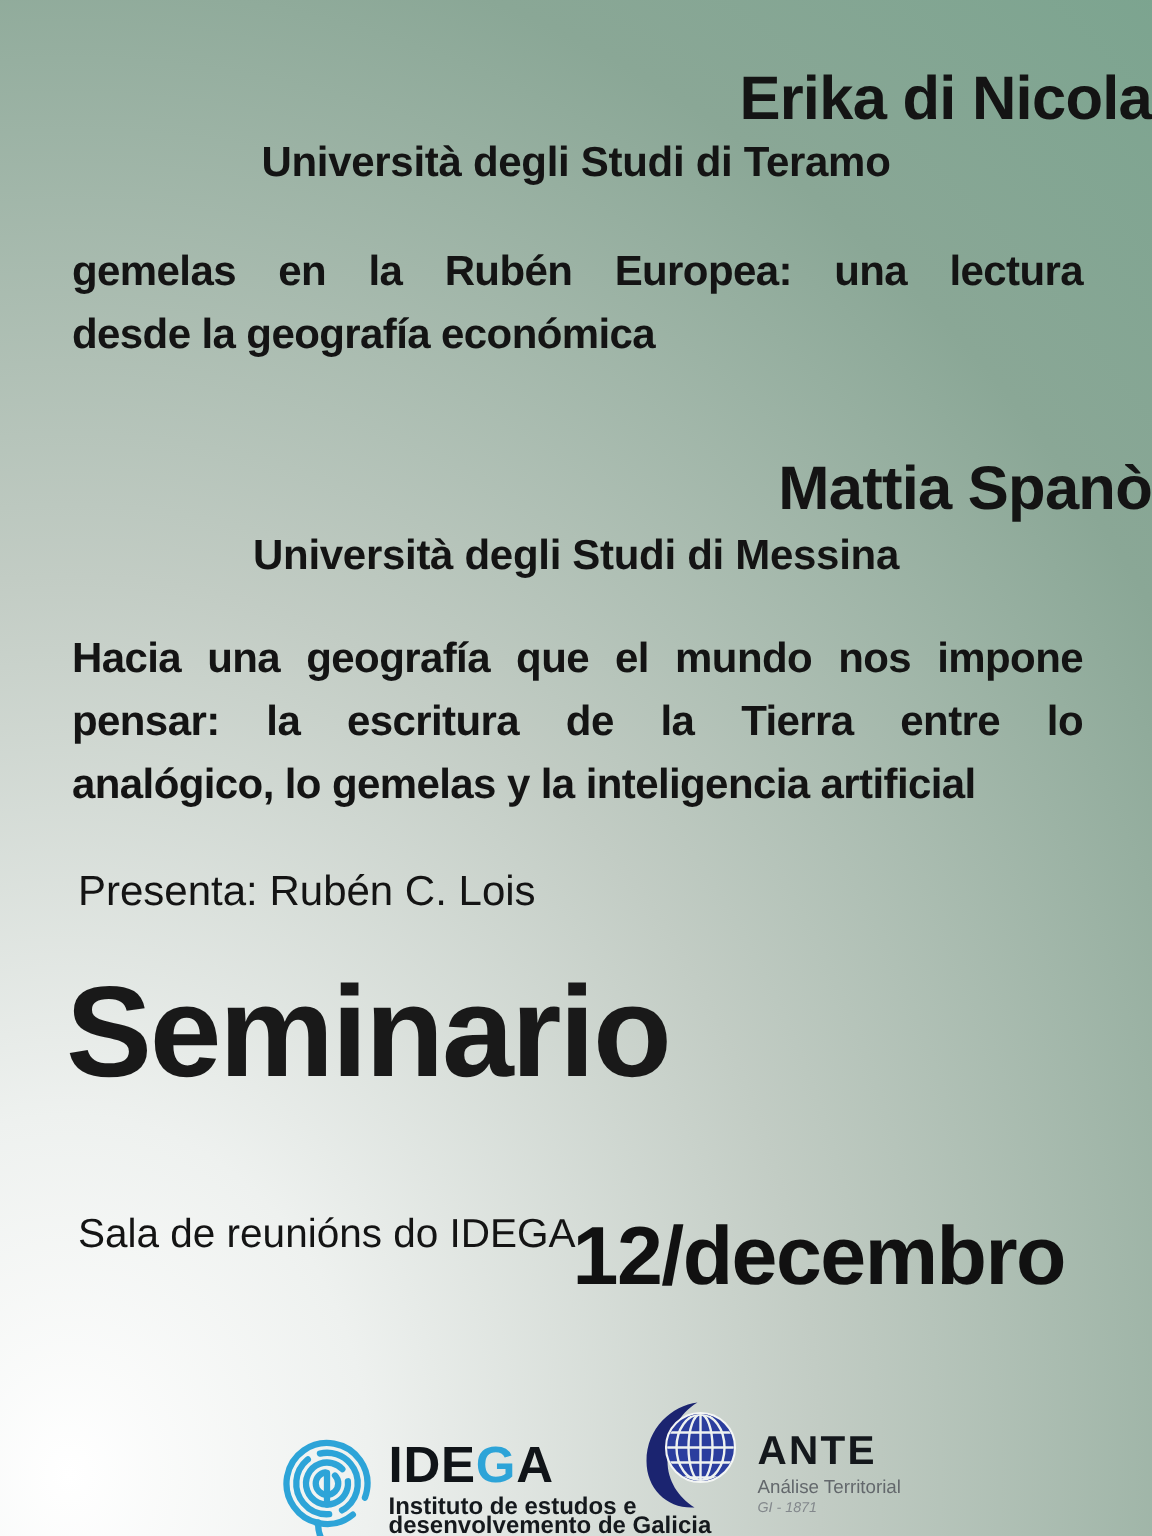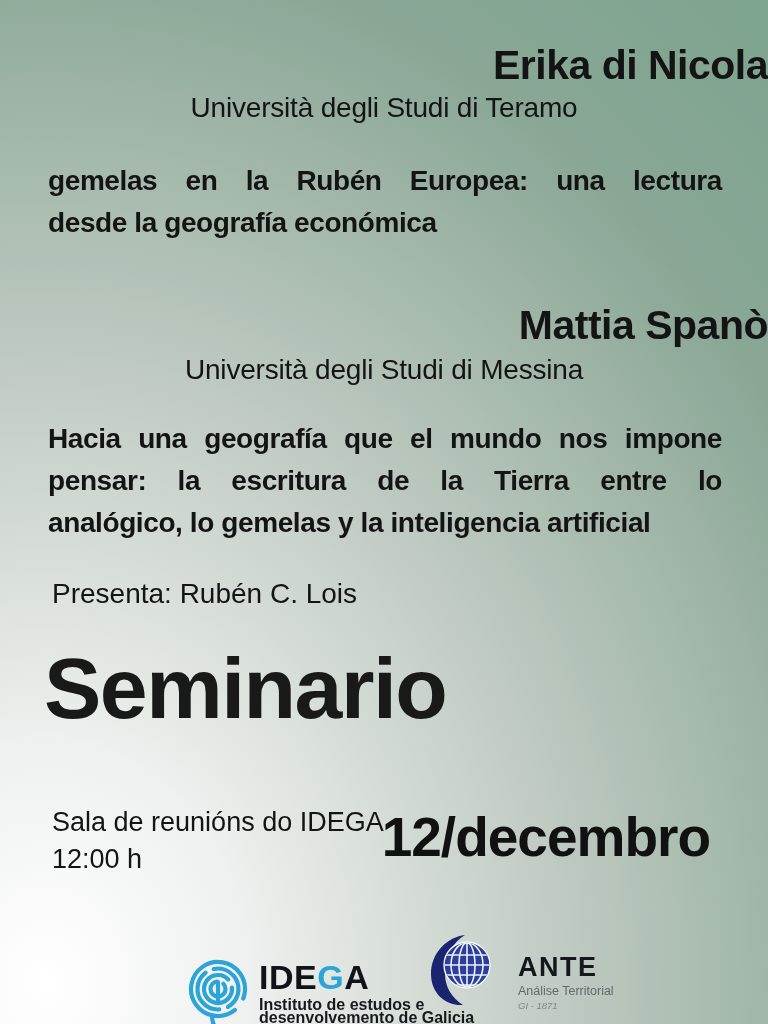--- a/index.html
+++ b/index.html
@@ -17,21 +17,21 @@
       #ffffff 0%, #eef1ef 18%, #c2ccc4 45%, #8aa796 78%, #7ba48f 100%);
   }
   .center-line {
     position: absolute; left: 0; right: 0;
     text-align: center; white-space: nowrap;
   }
   .speaker-name {
     font-size: 41px; font-weight: 700; letter-spacing: -0.5px; text-align: right;
   }
   .speaker-affil {
-    font-size: 28px; font-weight: 400; letter-spacing: -0.2px;
+    font-size: 28px; font-weight: 700; letter-spacing: -0.2px;
   }
   #speaker1-name  { top: 42px; }
   #speaker1-affil { top: 92px; }
   #speaker2-name  { top: 302px; }
   #speaker2-affil { top: 354px; }
   .talk-title {
     position: absolute; left: 48px; right: 46px;
     font-size: 28px; font-weight: 700; letter-spacing: -0.4px;
     line-height: 42px;
   }
@@ -58,21 +58,21 @@
     line-height: 66px; white-space: nowrap; color: #111;
   }
   
   #logos-row { position: absolute; left: 0; top: 932px; width: 768px; height: 86px; }
   #idega-logo { position: absolute; left: 186px; top: 6px; display: flex; align-items: flex-start; margin-top: 20px; }
   #idega-text { margin-left: 9px; padding-top: 2px; }
   .idega-word { font-size: 34px; font-weight: 700; letter-spacing: 0.5px; line-height: 34px; color: #101418; }
   .idega-word .accent { color: #2da4d8; }
   .idega-tagline { font-size: 16px; font-weight: 700; line-height: 13px; margin-top: 4px; color: #15191d; }
   #ante-logo { position: absolute; left: 424px; top: 0px; display: flex; align-items: flex-start; }
-  #ante-text { margin-left: 20px; padding-top: 22px; }
+  #ante-text { margin-left: 7px; padding-top: 22px; }
   .ante-word { font-size: 27px; font-weight: 700; letter-spacing: 1.5px; line-height: 27px; color: #14181c; }
   .ante-sub { font-size: 12.5px; color: #63686c; margin-top: 3px; }
   .ante-gi { font-size: 9.5px; font-style: italic; color: #83888c; margin-top: 2px; }
 </style>
 </head>
 <body>
 
 <div class="poster">
 
   <div id="speaker1-name" class="center-line speaker-name">Erika di Nicola</div>
@@ -93,21 +93,20 @@
     <div class="jline">pensar: la escritura de la Tierra entre lo</div>
     <div class="lline">analógico, lo gemelas y la inteligencia artificial</div>
   </div>
 
   <div id="presenter-line">Presenta: Rubén C. Lois</div>
 
   <div id="event-type">Seminario</div>
 
   <div id="venue-block">
     <div>Sala de reunións do IDEGA</div>
-    <div>12:00 h</div>
   </div>
 
   <div id="event-date">12/decembro</div>
 
   <div id="logos-row">
 
     <div id="idega-logo">
       <span>
         <svg width="64" height="72" viewBox="0 0 64 72">
           <g fill="none" stroke="#2da4d8" stroke-width="4.2" stroke-linecap="round">

